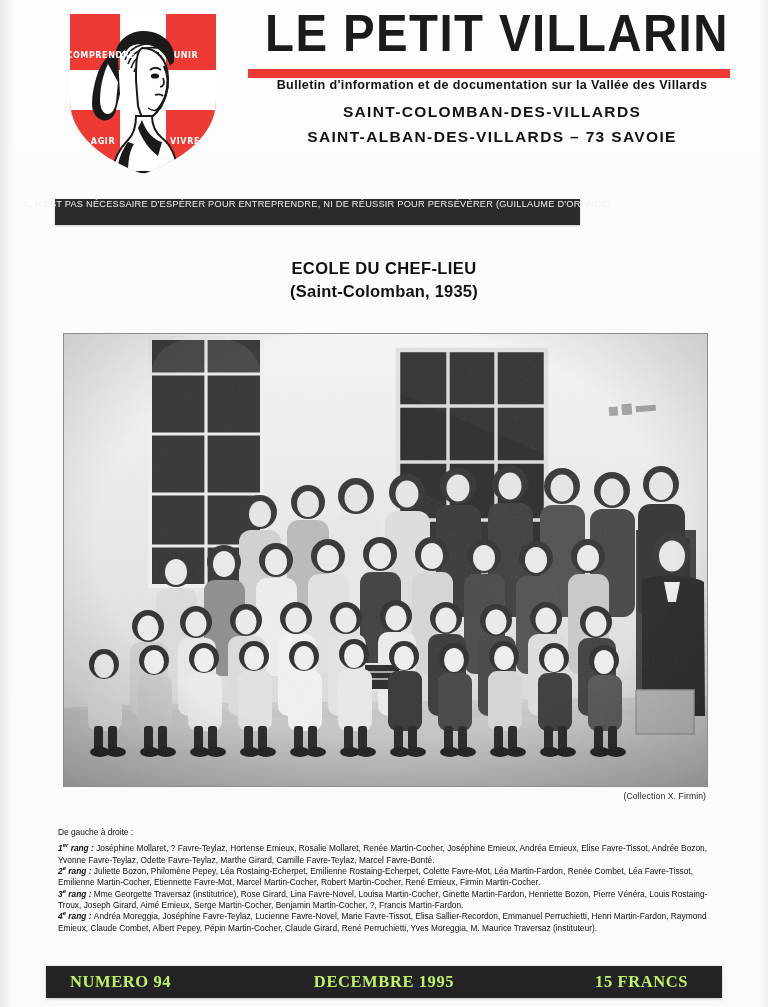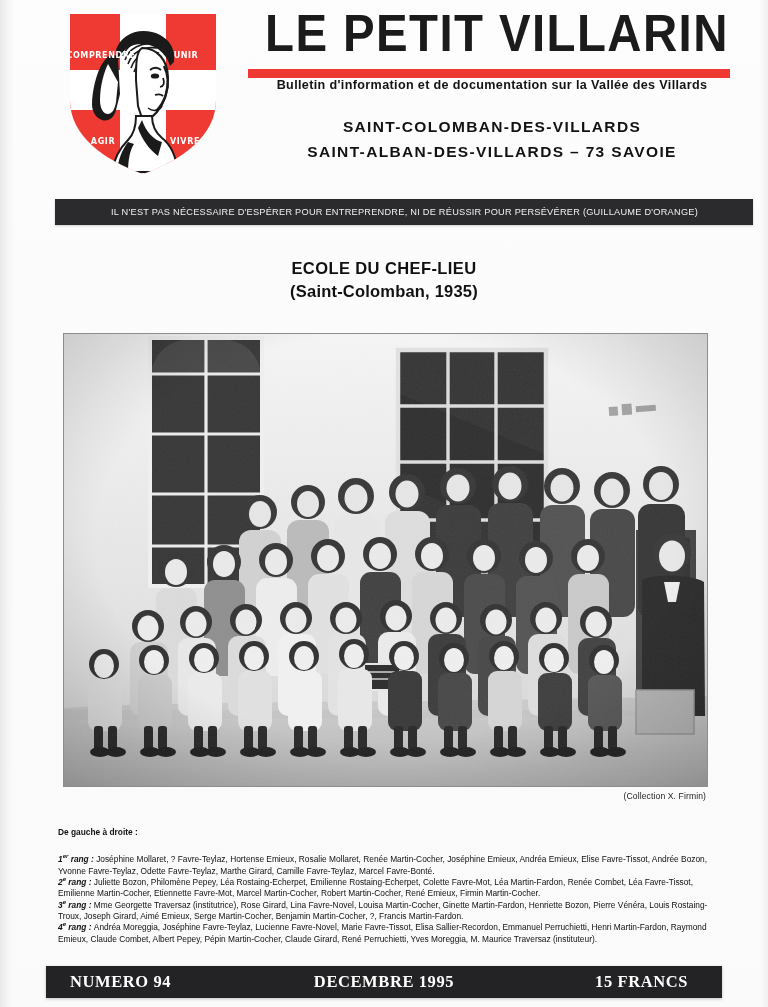--- a/index.html
+++ b/index.html
@@ -79,39 +79,39 @@
     width: 482px;
   }
   .subtitle {
     text-align: center;
     font-size: 12.6px;
     font-weight: 700;
     letter-spacing: 0.35px;
     color: #141414;
   }
   .towns {
-    margin-top: 26px;
+    margin-top: 11px;
     text-align: center;
     font-size: 15.5px;
     font-weight: 700;
     letter-spacing: 1.35px;
     color: #121212;
   }
   .towns + .towns { margin-top: 7px; }
 
   
   .quote-banner {
     position: absolute;
     left: 55px;
     top: 199px;
-    width: 698px;
+    width: 525px;
     height: 26px;
     background: #2b2b2d;
     display: flex;
-    align-items: center;
+    align-items: flex-start;
     justify-content: center;
     box-shadow: 0 1px 2px rgba(0,0,0,.18);
   }
   .quote-banner span {
     color: #f2f2f2;
     font-size: 9.3px;
     letter-spacing: 0.25px;
     font-weight: 400;
     white-space: nowrap;
     transform: scaleX(0.99);
@@ -173,22 +173,22 @@
     position: absolute;
     left: 58px;
     top: 827px;
     width: 655px;
     font-size: 8.35px;
     line-height: 11.35px;
     color: #111;
     text-align: left;
   }
   .caption .head {
-    font-weight: 700;
-    margin-bottom: 16px;
+    font-weight: 400;
+    margin-bottom: 5px;
   }
   .caption p { margin: 0; }
   .caption .rank {
     font-weight: 700;
     font-style: italic;
   }
   .caption .rank sup {
     font-size: 6px;
     vertical-align: super;
     line-height: 0;
@@ -214,21 +214,21 @@
     position: absolute;
     left: 0;
     width: 676px;
     text-align: center;
   }
   .footer-bar .fprice {
     position: absolute;
     right: 34px;
   }
   .footer-bar span {
-    color: #ffffff;
+    color: #bef264;
     font-family: "Liberation Serif", serif;
     font-weight: 700;
     font-size: 16.5px;
     letter-spacing: 0.6px;
   }
 </style>
 </head>
 <body>
 
 <div class="page">

